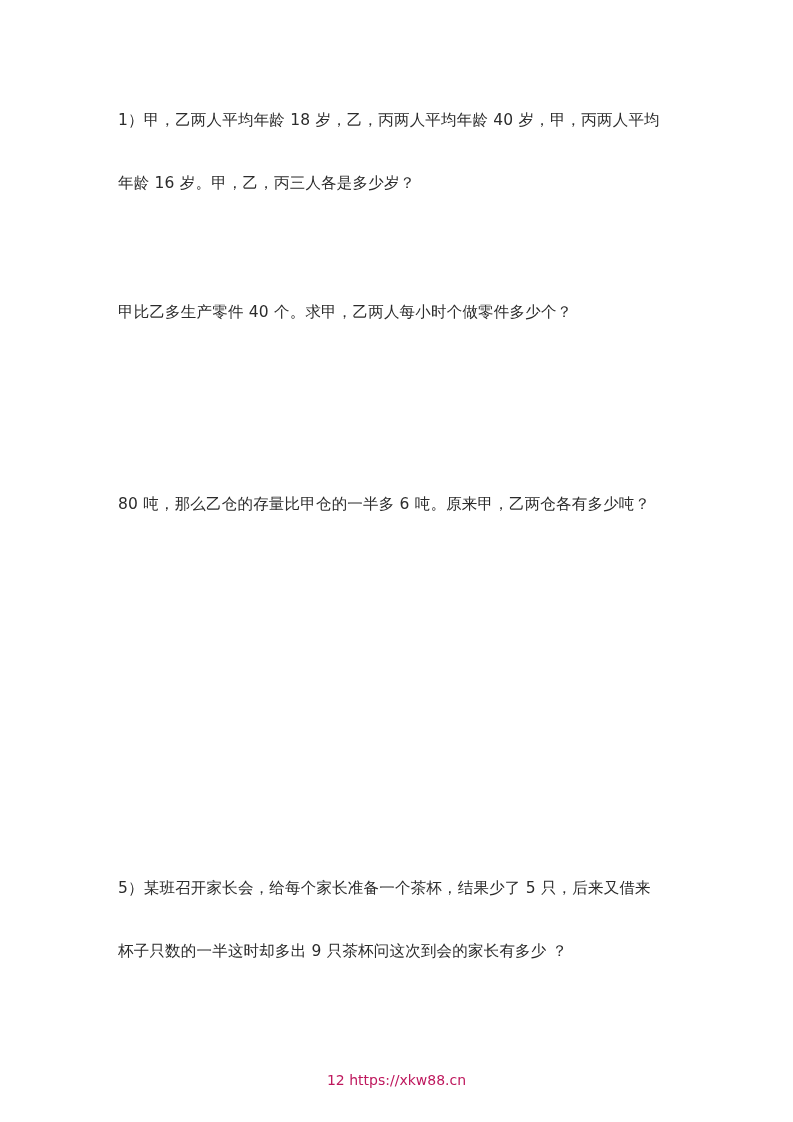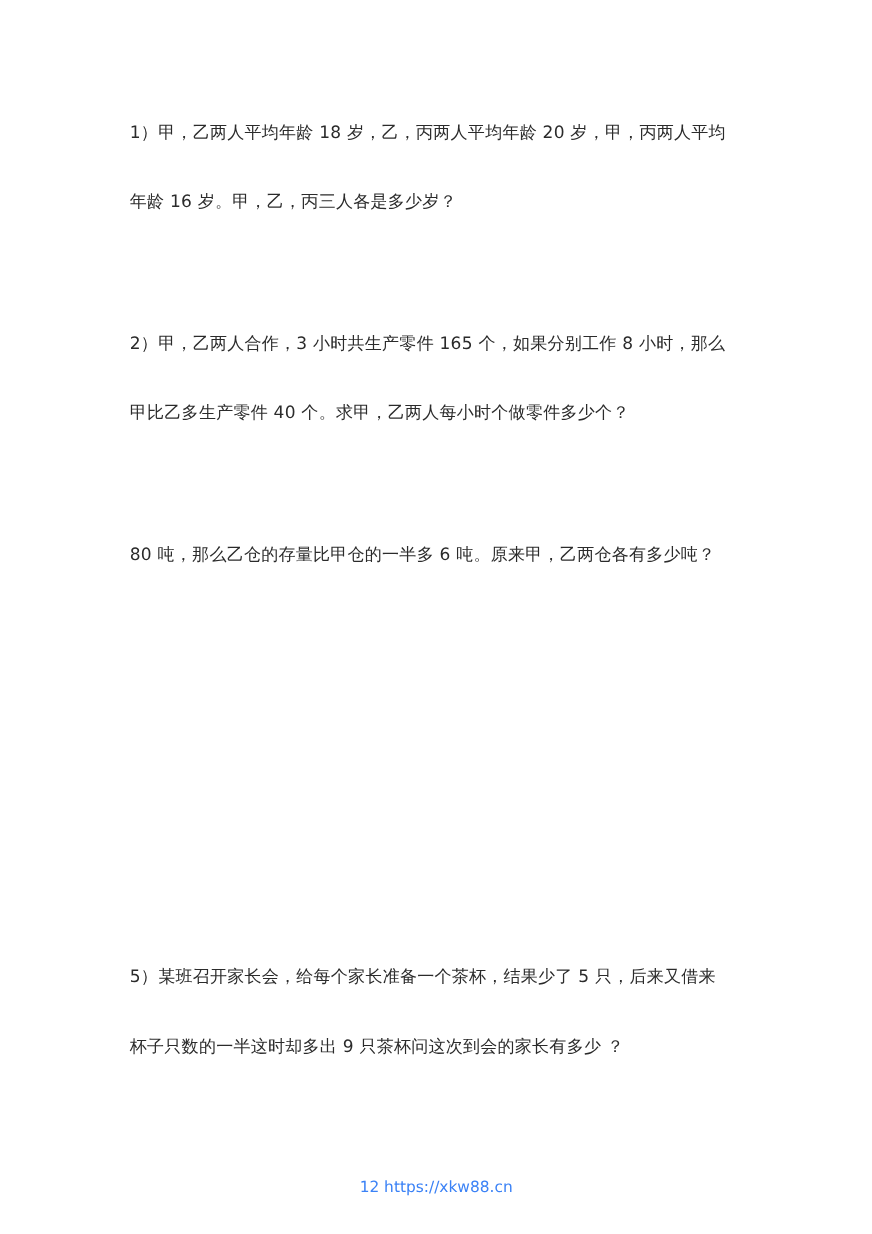--- a/index.html
+++ b/index.html
@@ -38,36 +38,35 @@
       margin-top: 43px;
     }
     .footer {
       position: absolute;
       left: 0;
       width: 793px;
       top: 1070px;
       text-align: center;
       font-size: 14px;
       line-height: 20px;
-      color: #3b82f6;
+      color: #be185d;
       font-family: "DejaVu Sans", "Liberation Sans", sans-serif;
     }
   </style>
 </head>
 <body>
 
 <div class="page">
 
   <div class="problem" style="top:110px;">
-    <span class="line">1）甲，乙两人平均年龄 18 岁，乙，丙两人平均年龄 20 岁，甲，丙两人平均</span>
+    <span class="line">1）甲，乙两人平均年龄 18 岁，乙，丙两人平均年龄 40 岁，甲，丙两人平均</span>
     <span class="line">年龄 16 岁。甲，乙，丙三人各是多少岁？</span>
   </div>
 
   <div class="problem" style="top:302px;">
-    <span class="line">2）甲，乙两人合作，3 小时共生产零件 165 个，如果分别工作 8 小时，那么</span>
     <span class="line">甲比乙多生产零件 40 个。求甲，乙两人每小时个做零件多少个？</span>
   </div>
 
   <div class="problem" style="top:494px;">
     <span class="line">80 吨，那么乙仓的存量比甲仓的一半多 6 吨。原来甲，乙两仓各有多少吨？</span>
   </div>
 
 
   <div class="problem" style="top:878px;">
     <span class="line">5）某班召开家长会，给每个家长准备一个茶杯，结果少了 5 只，后来又借来</span>

